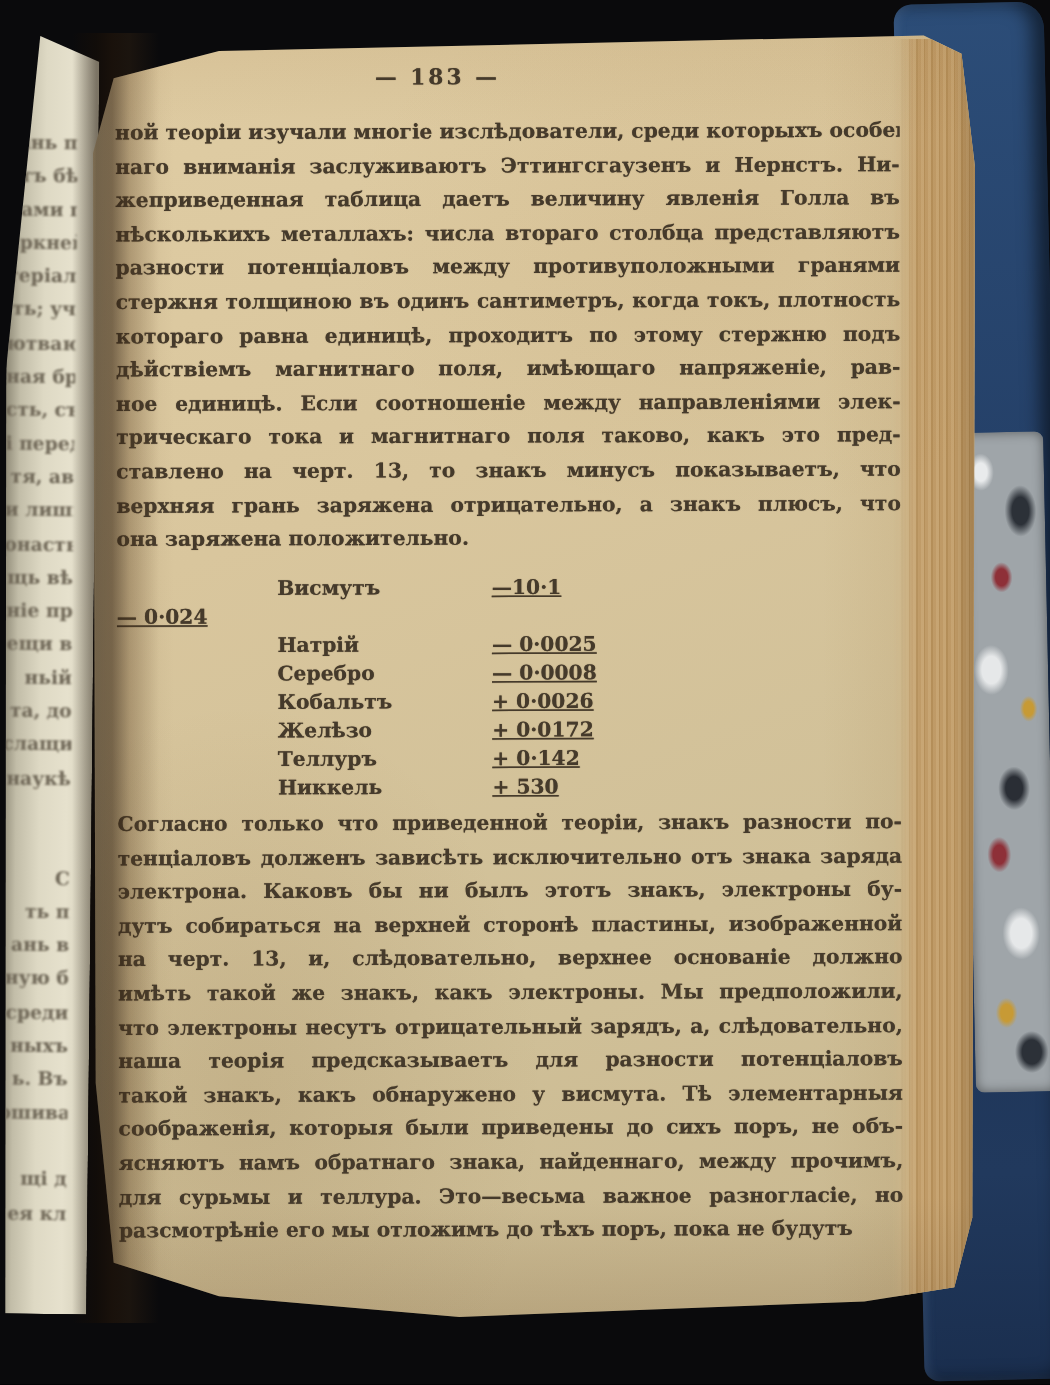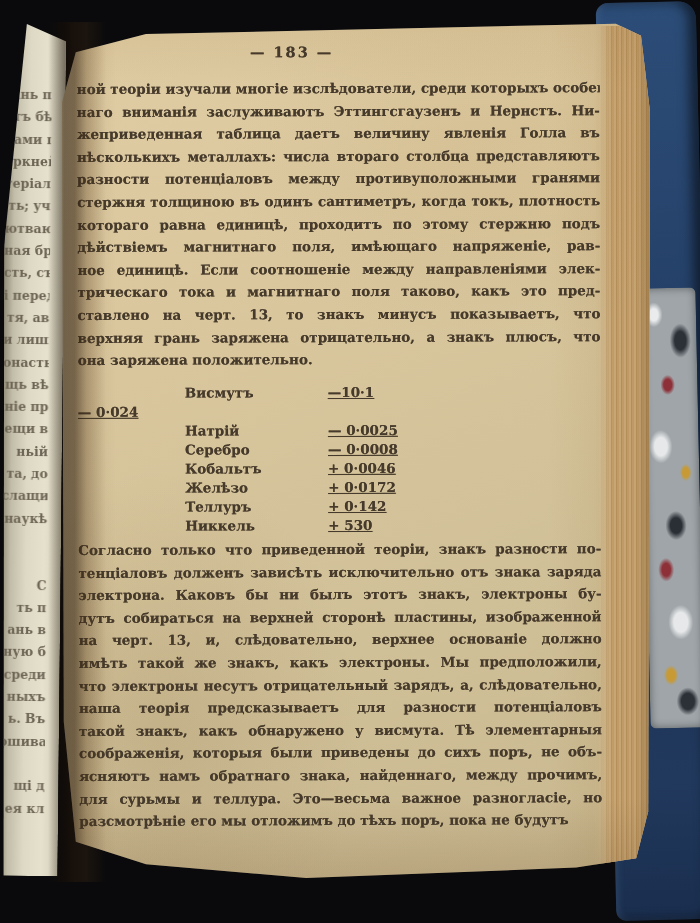--- a/index.html
+++ b/index.html
@@ -178,21 +178,21 @@
         <div class="trow">
           <span class="tmetal">Натрій</span>
           <span class="tval">— 0·0025</span>
         </div>
         <div class="trow">
           <span class="tmetal">Серебро</span>
           <span class="tval">— 0·0008</span>
         </div>
         <div class="trow">
           <span class="tmetal">Кобальтъ</span>
-          <span class="tval">+ 0·0046</span>
+          <span class="tval">+ 0·0026</span>
         </div>
         <div class="trow">
           <span class="tmetal">Желѣзо</span>
           <span class="tval">+ 0·0172</span>
         </div>
         <div class="trow">
           <span class="tmetal">Теллуръ</span>
           <span class="tval">+ 0·142</span>
         </div>
         <div class="trow">

